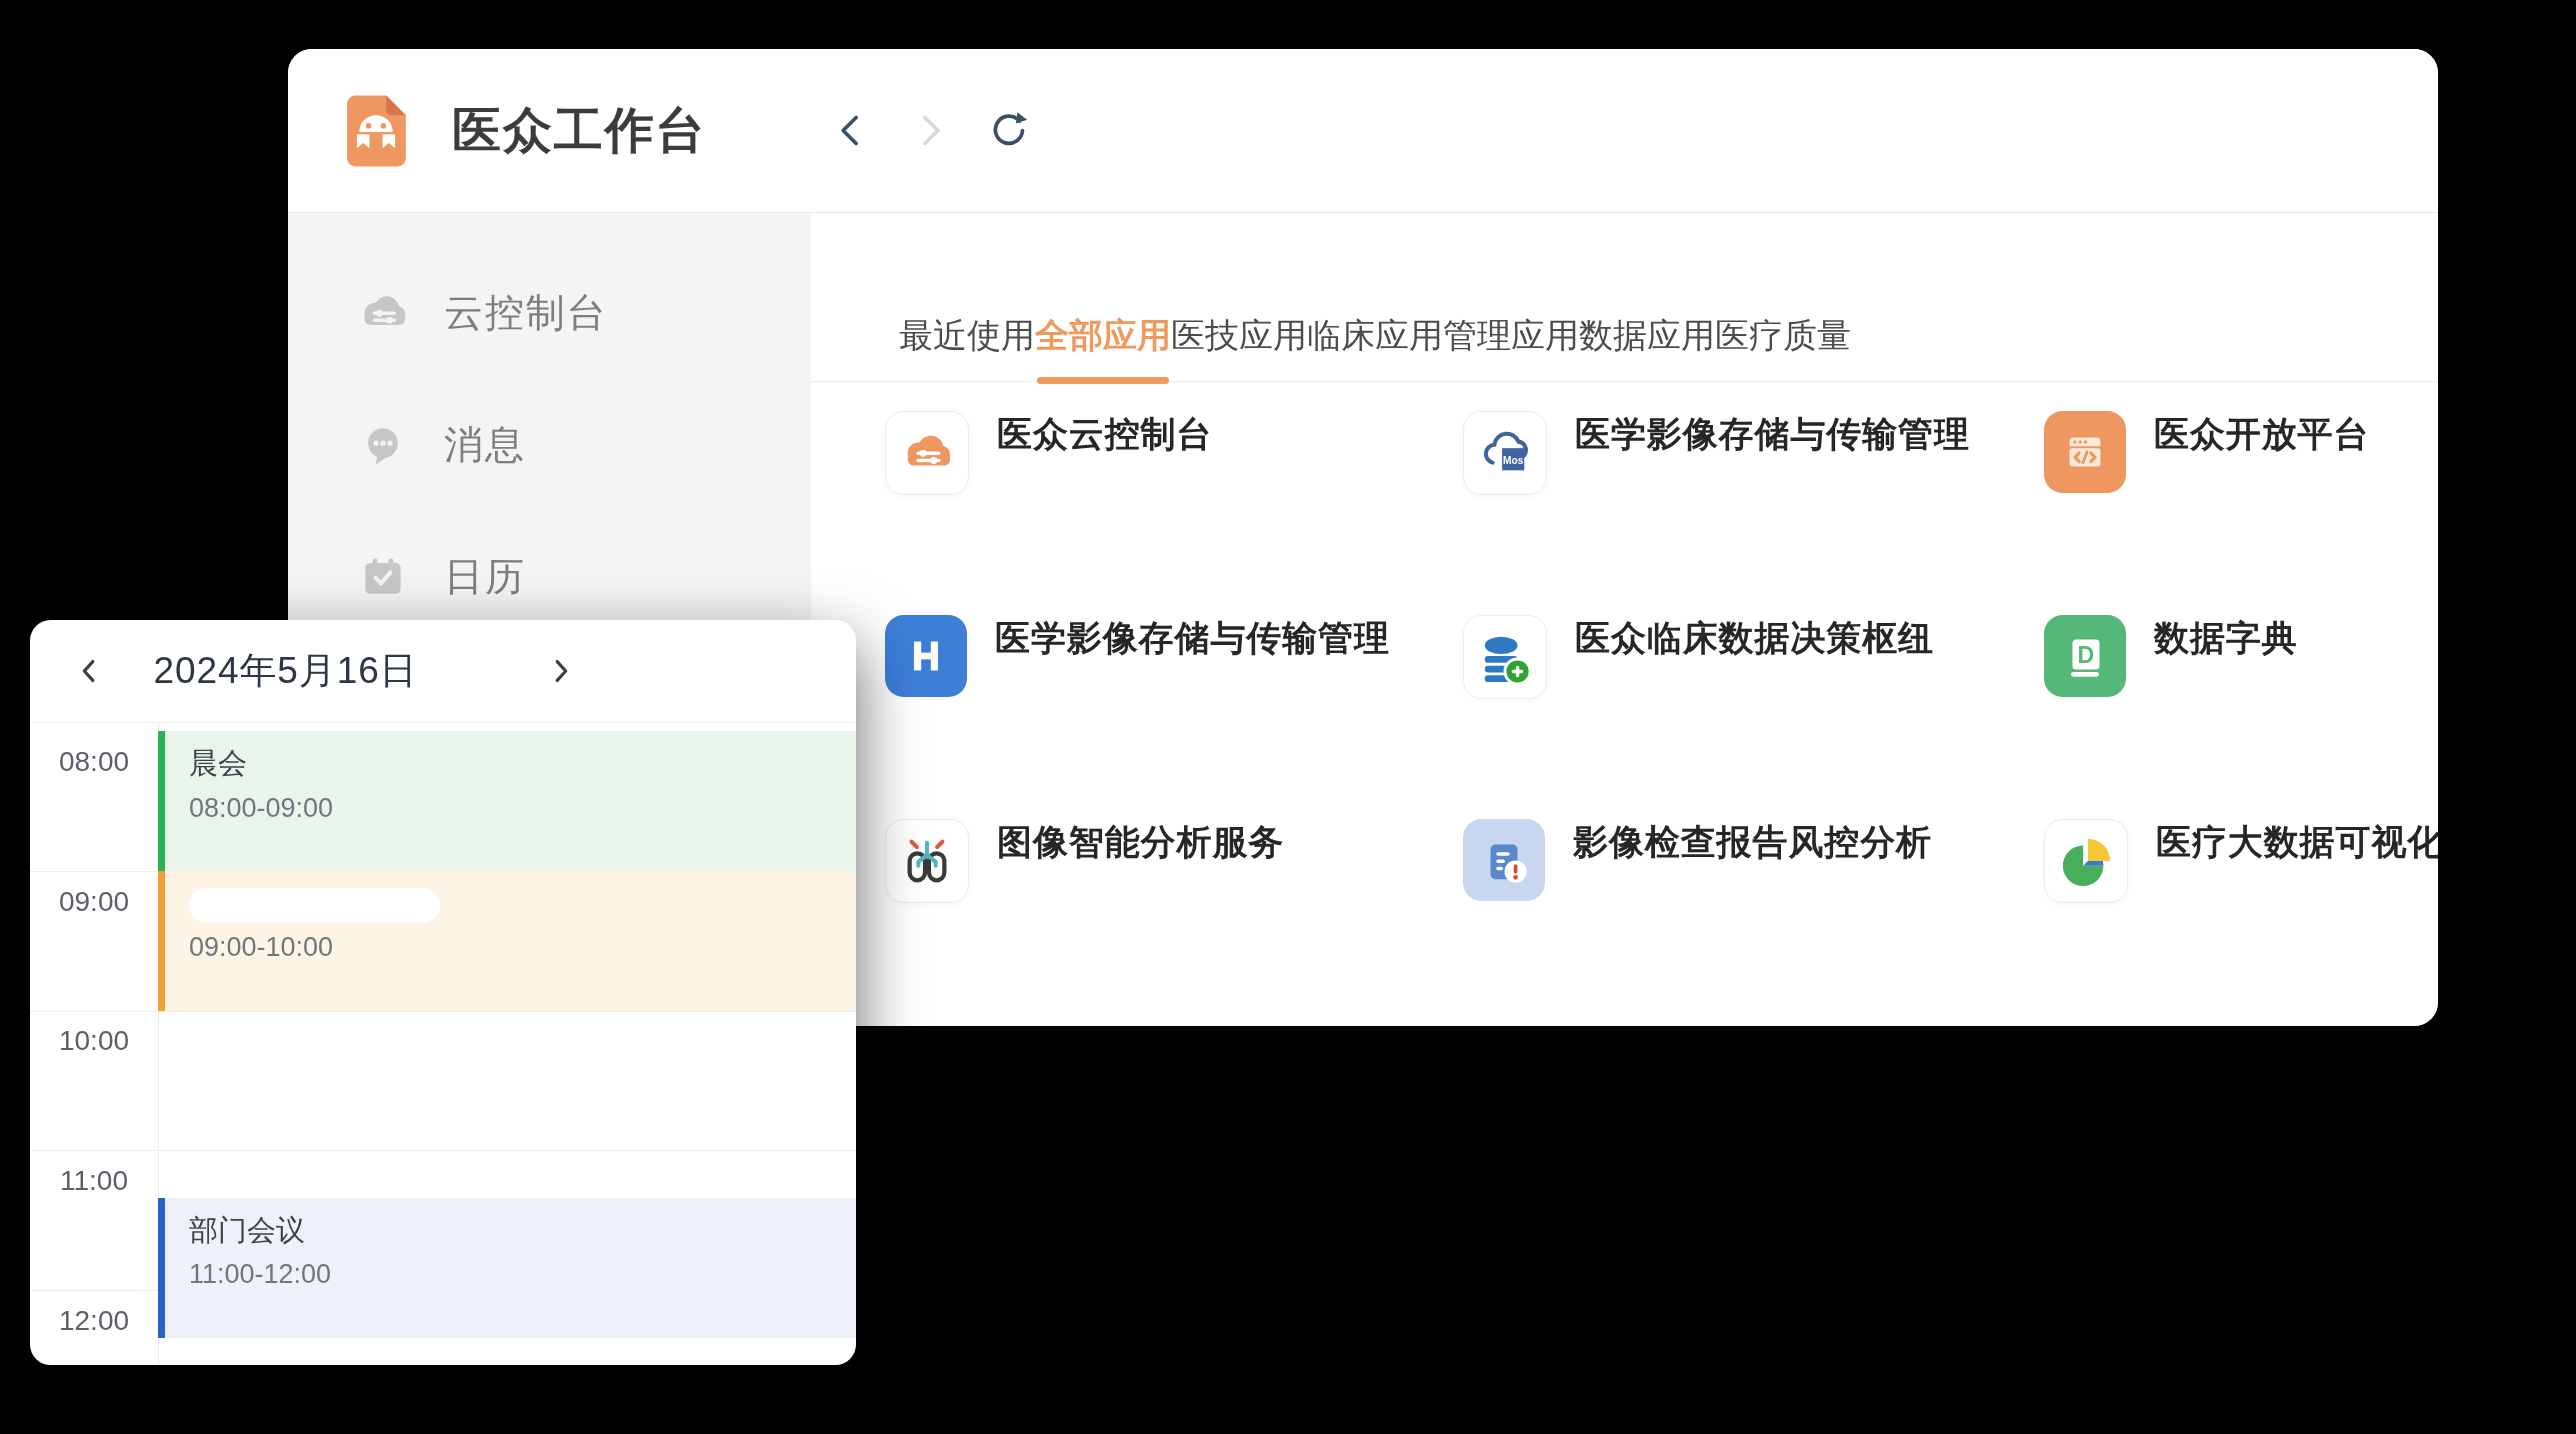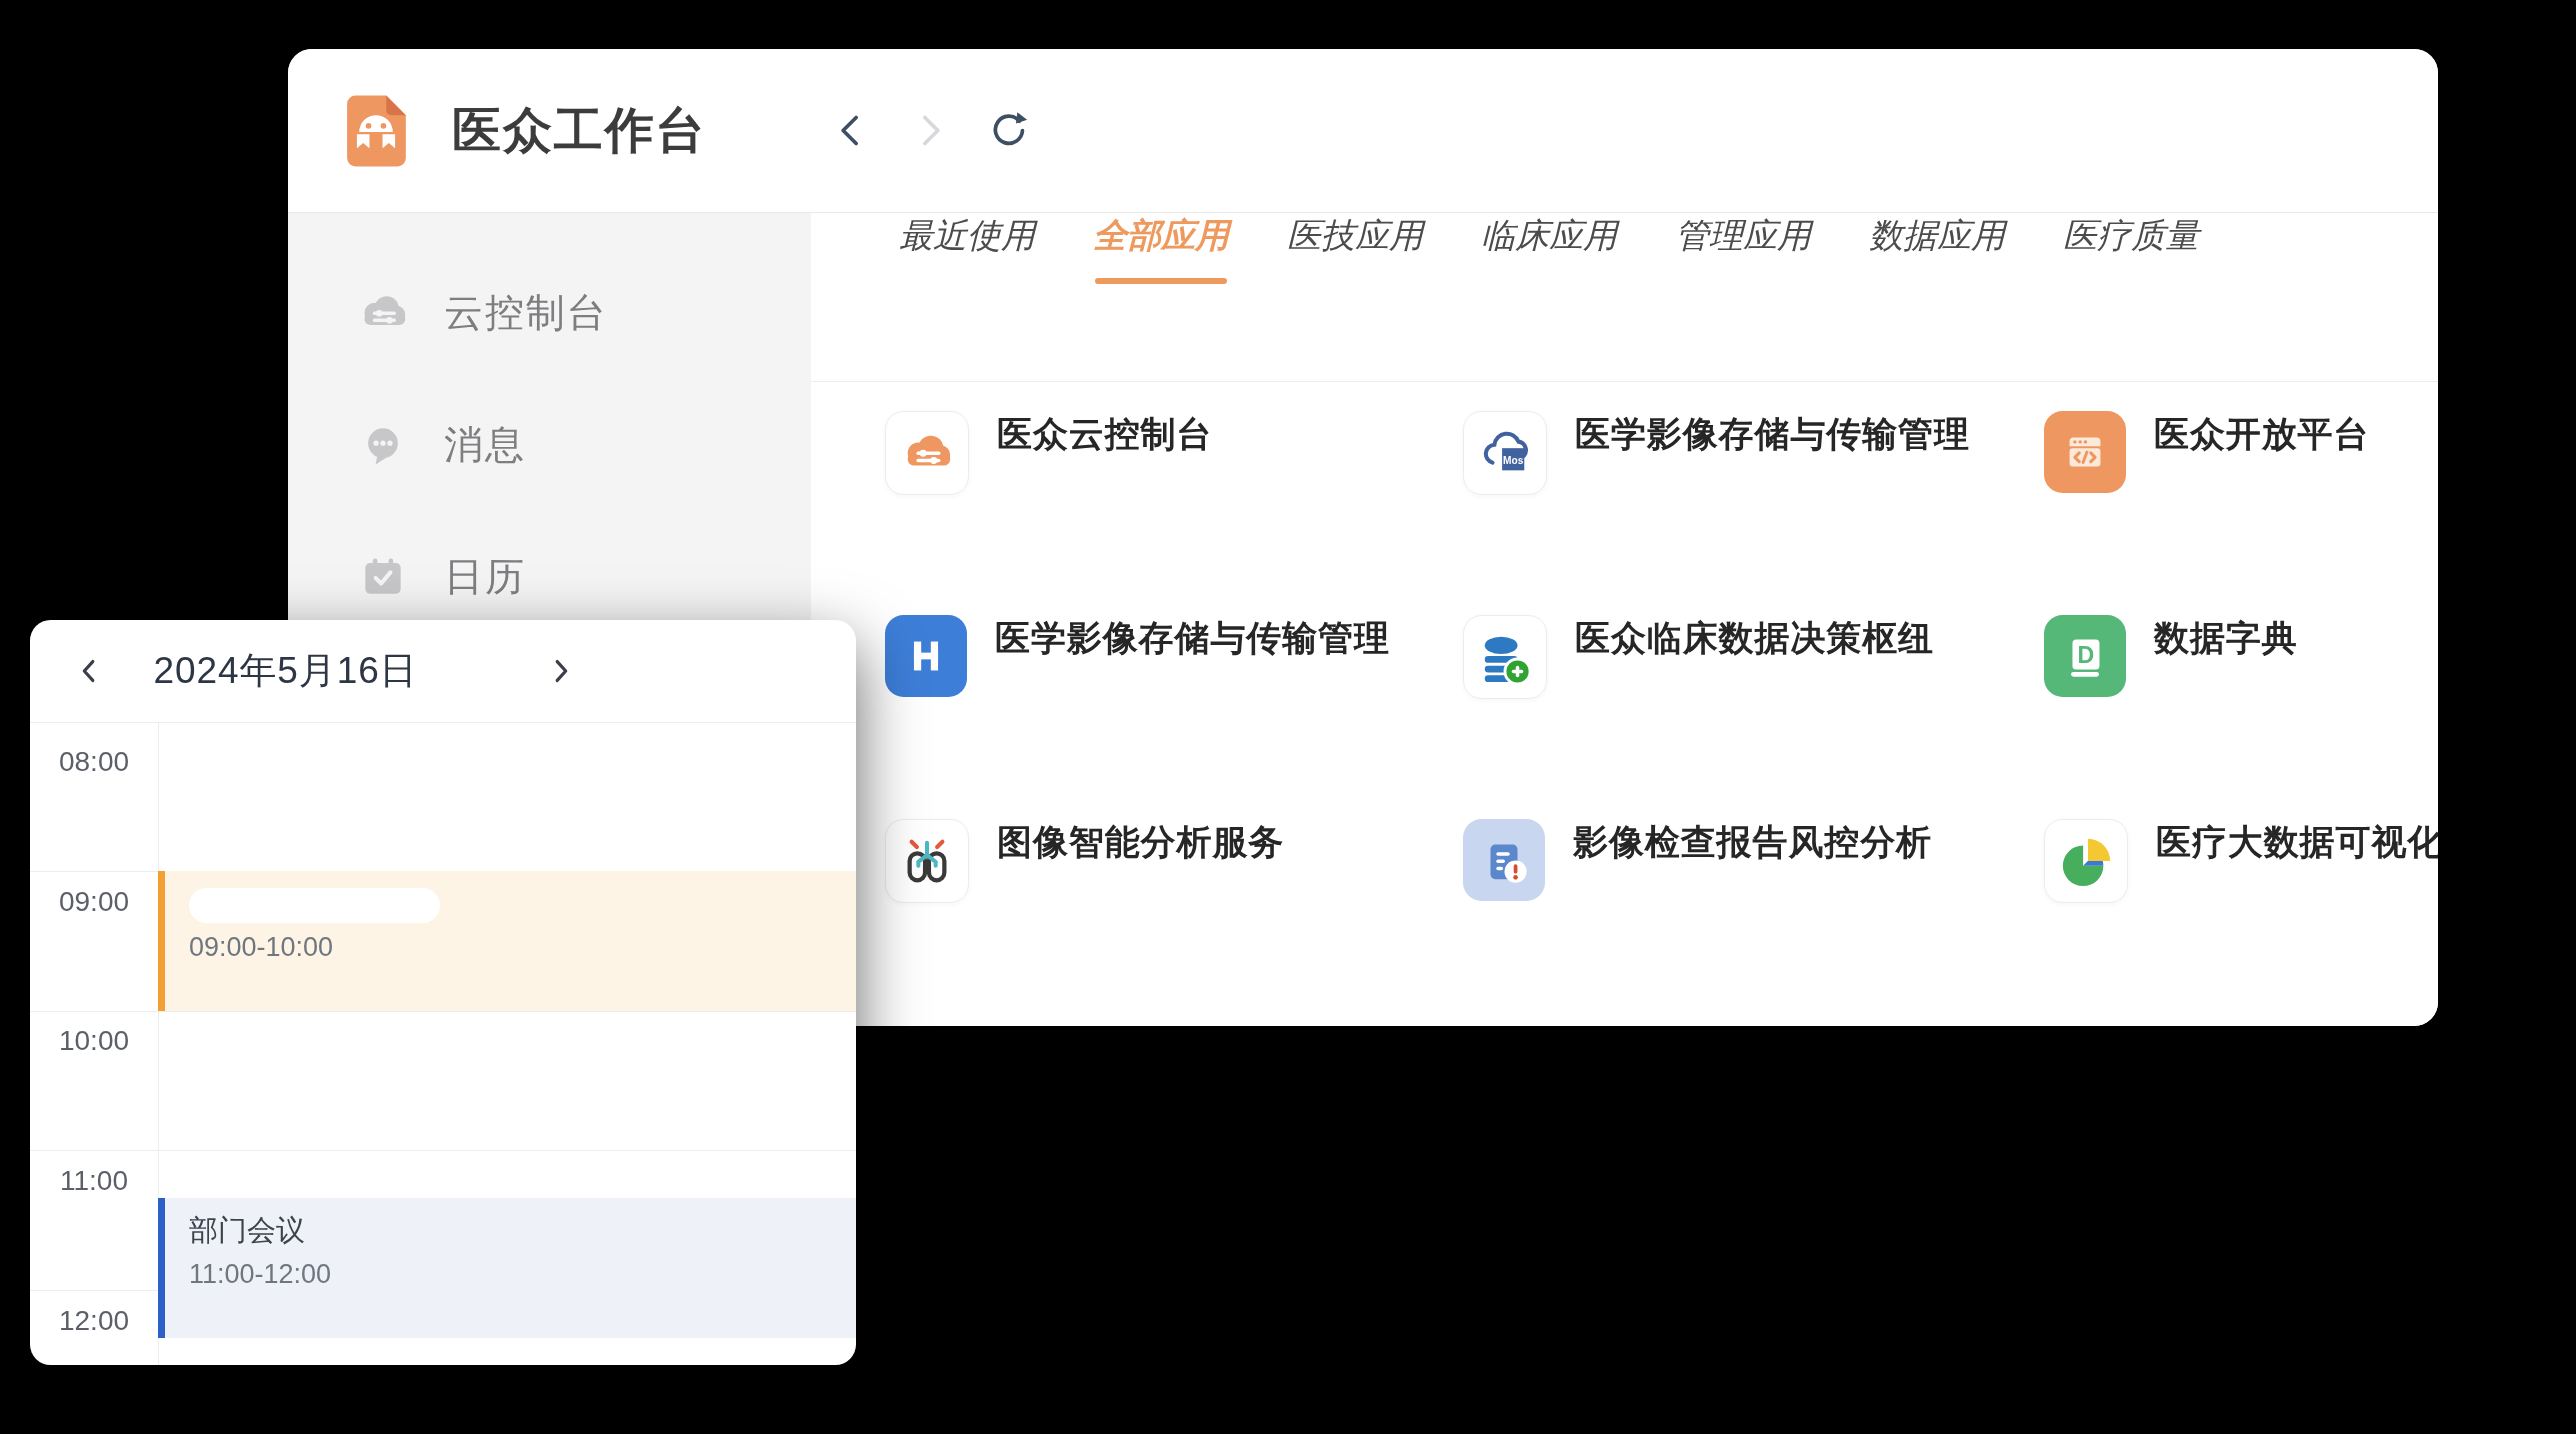--- a/index.html
+++ b/index.html
@@ -18,22 +18,22 @@
 
   
   .sidebar{position:absolute;left:0;top:164px;width:523px;bottom:0;background:#f4f4f5;padding-top:34px;
     border-bottom-left-radius:24px;}
   .side-item{height:132px;display:flex;align-items:center;padding-left:69px;cursor:pointer;}
   .side-item svg{flex:0 0 auto;}
   .side-label{margin-left:35px;font-size:39px;color:#7e7e80;letter-spacing:1.9px;}
 
   
   .content{position:absolute;left:523px;top:164px;right:0;bottom:0;background:#fff;}
-  .tabbar{position:relative;height:168px;display:flex;align-items:flex-start;gap:58px;
-    padding-left:88px;border-bottom:0.9px solid #ececec;font-style:italic;}
+  .tabbar{position:relative;height:168px;display:flex;align-items:flex-end;
+    padding-left:88px;border-bottom:0.9px solid #ececec;}
   .tab{position:relative;font-size:34px;color:#4c4c4c;padding-bottom:22.3px;white-space:nowrap;cursor:pointer;}
   .tab.active{color:#ee9a5e;font-weight:700;}
   .tab.active::after{content:"";position:absolute;left:1.9px;right:1.9px;bottom:-2.8px;height:6.5px;
     border-radius:3.7px;background:#ee9a5e;}
 
   
   .apps{display:grid;grid-template-columns:578px 581px 1fr;grid-auto-rows:82px;row-gap:122px;
     padding:29px 0 0 74px;}
   .app-item{display:flex;cursor:pointer;}
   .tile{width:82px;height:82px;border-radius:18.6px;display:flex;align-items:center;justify-content:center;
@@ -311,20 +311,24 @@
       <div class="hour-row r2">
         <div class="time">10:00</div>
       </div>
       <div class="hour-row r3">
         <div class="time">11:00</div>
       </div>
       <div class="hour-row r4">
         <div class="time">12:00</div>
       </div>
 
+      <div class="event evt-green">
+        <div class="evt-title">晨会</div>
+        <div class="evt-time">08:00-09:00</div>
+      </div>
 
       <div class="event evt-orange">
         <div class="pill"></div>
         <div class="evt-time">09:00-10:00</div>
       </div>
 
       <div class="event evt-blue">
         <div class="evt-title">部门会议</div>
         <div class="evt-time">11:00-12:00</div>
       </div>

